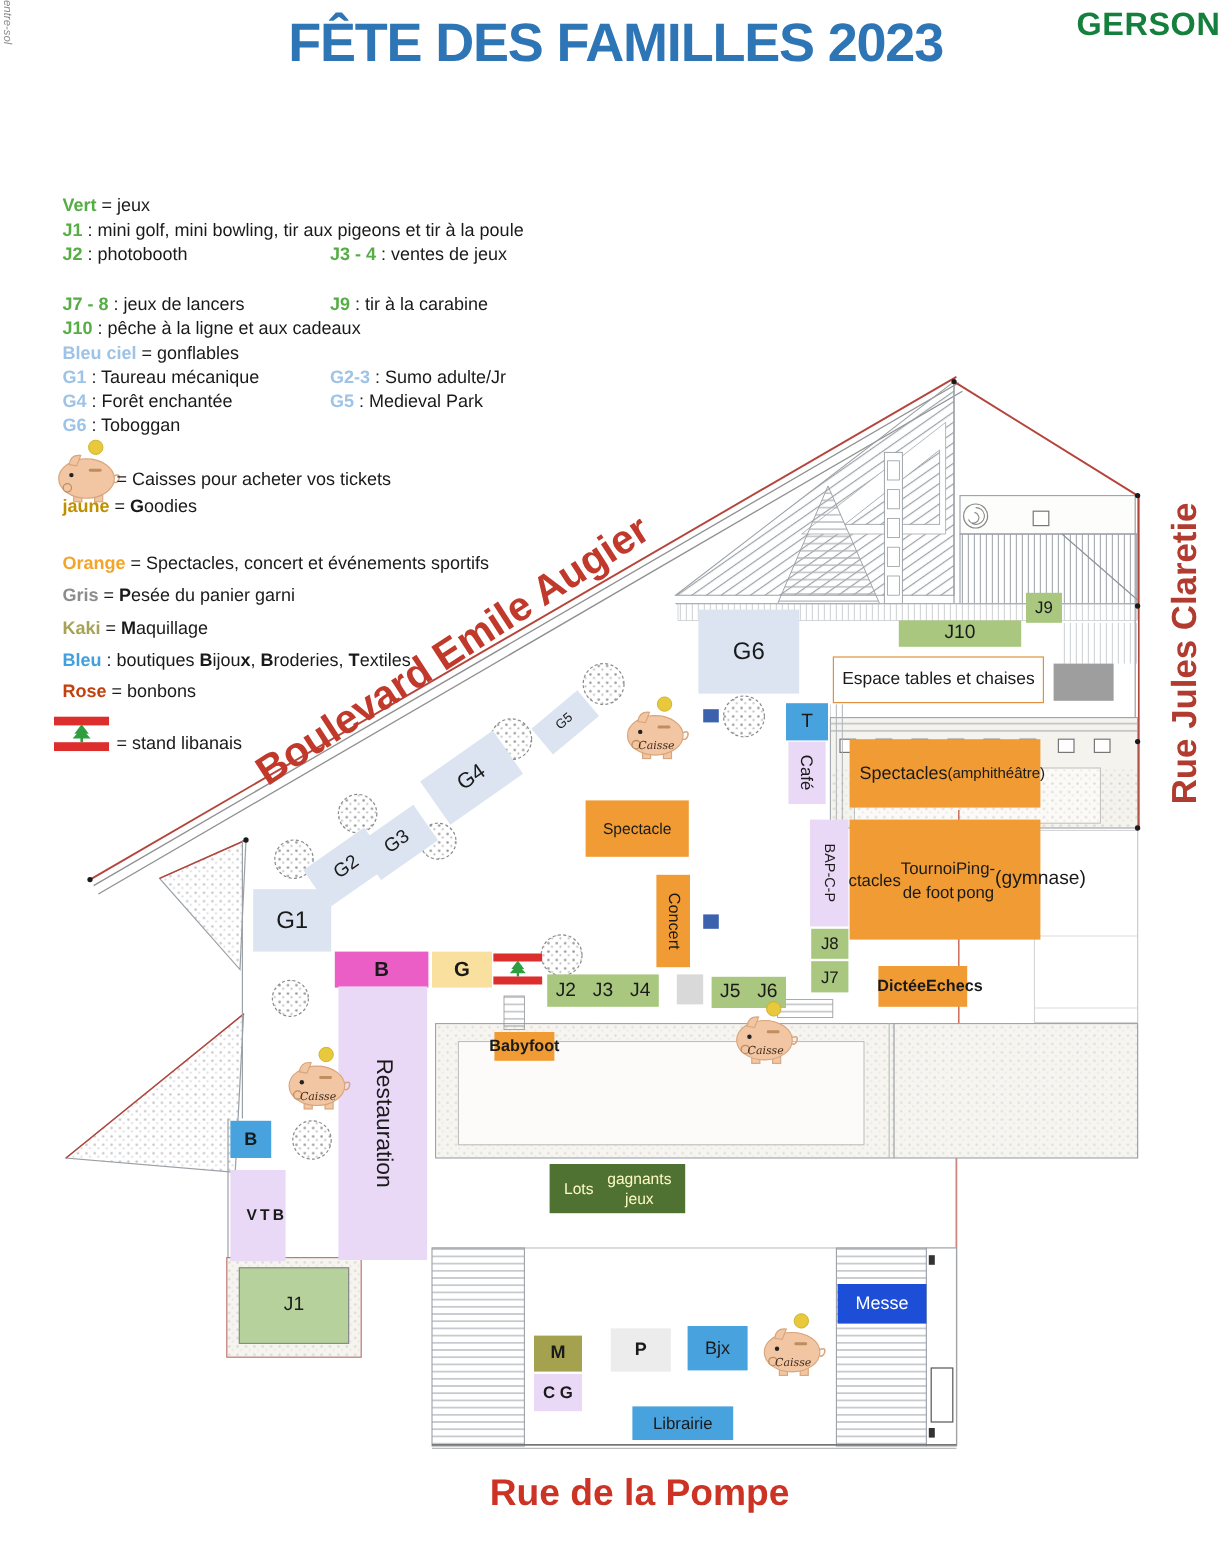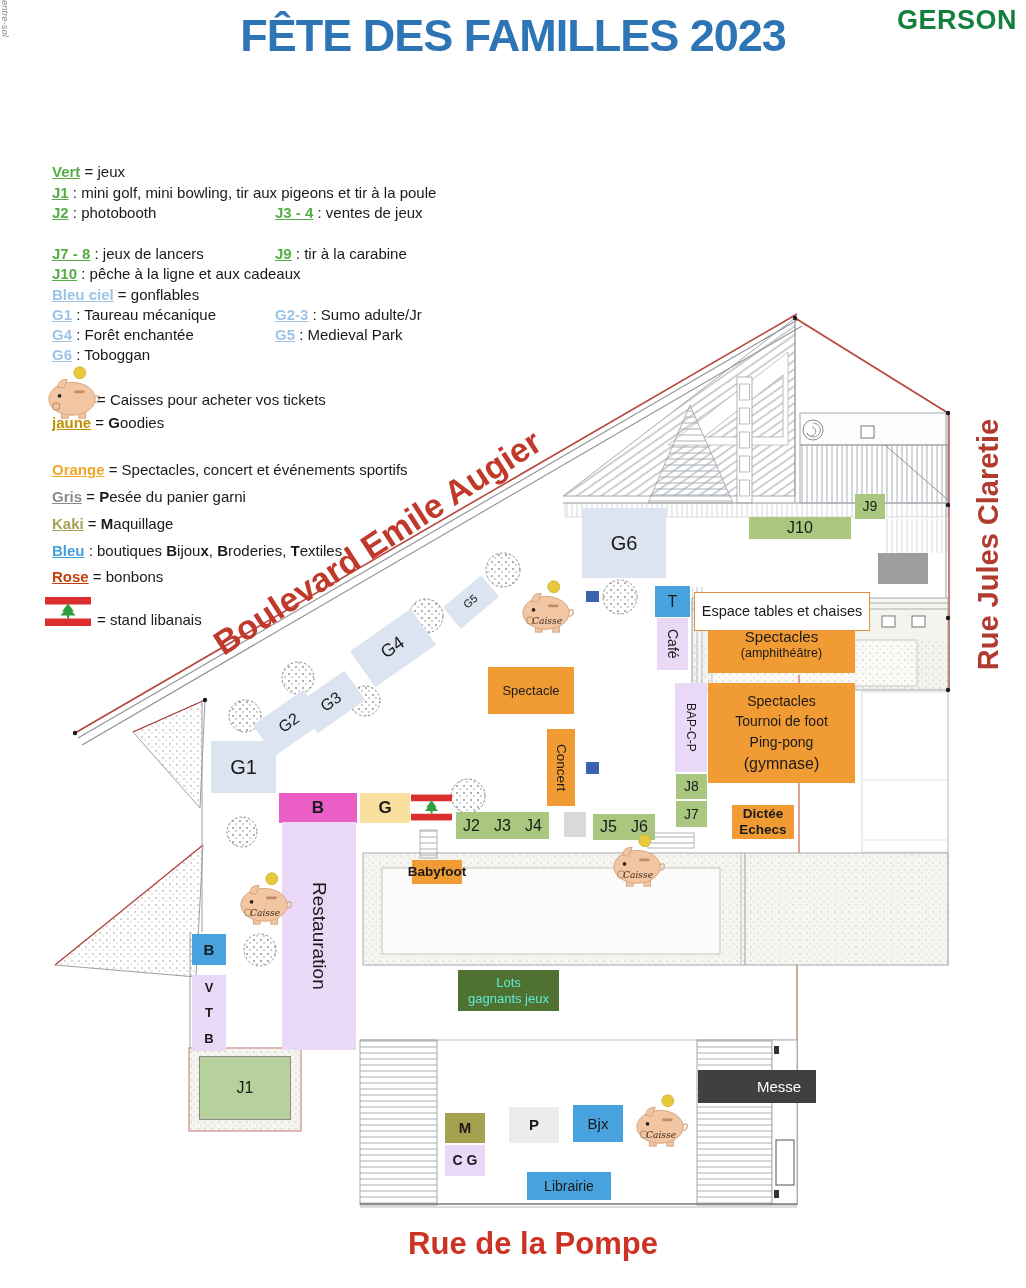--- a/index.html
+++ b/index.html
@@ -5,37 +5,37 @@
   html,body{margin:0;padding:0;background:#fff;}
   #page{position:relative;width:1026px;height:1288px;background:#fff;overflow:hidden;
         font-family:"Liberation Sans",sans-serif;color:#1a1a1a;}
   .abs{position:absolute;}
   
   #title{left:0;right:0;top:10px;text-align:center;font-size:45px;font-weight:bold;
          color:#2e75b6;letter-spacing:-1px;}
   #school{left:897px;top:5px;font-size:27px;font-weight:600;color:#15803d;letter-spacing:.5px;}
   
   .lg{position:absolute;left:52px;font-size:15px;white-space:nowrap;line-height:20px;}
-  .lg .k{font-weight:bold;text-decoration:underline;}
+  .lg .k{font-weight:bold;}
   .lg2{left:275px;}
   .c-green{color:#56ad45;} .c-lblue{color:#9dc3e6;} .c-gold{color:#bf9000;}
   .c-mauve{color:#c79df1;} .c-orange{color:#f4a427;} .c-gray{color:#8c8c8c;}
   .c-kaki{color:#a6a356;} .c-blue{color:#41a0dd;} .c-rose{color:#c2410c;}
   
   .z{position:absolute;display:flex;align-items:center;justify-content:center;
      font-size:15px;color:#1a1a1a;text-align:center;line-height:1.2;}
   .zb-lb{background:#dbe4f0;} .zb-gr{background:#a9c77f;} .zb-or{background:#f09b33;}
   .zb-lav{background:#e9d9f7;} .zb-bl{background:#47a2dd;} .zb-pk{background:#ea5ec6;}
   .zb-yl{background:#f9e09e;} .zb-kk{background:#a4a24f;}
-  .zb-pu{background:#404040;color:#fff;padding-left:44px;} .zb-dg{background:#4f7233;color:#5eead4;text-align:center;}
+  .zb-pu{background:#1d4ed8;color:#fff;} .zb-dg{background:#4f7233;color:#fef9c3;text-align:center;}
   .zb-gy{background:#ececec;} .zb-gyd{background:#9e9e9e;} .zb-gys{background:#d9d9d9;}
-  .zb-wt{background:#fff;border:1.5px solid #e2903f;margin-top:45px;}
+  .zb-wt{background:#fff;border:1.5px solid #e2903f;}
   .vert{writing-mode:vertical-rl;}
   .bold{font-weight:bold;}
-  .col{flex-direction:column;}
+  .col{padding-left:12px;}
   .spread{justify-content:space-around;}
   .navy{position:absolute;background:#3d62ad;}
   
   .street{position:absolute;font-weight:bold;color:#c0392b;text-align:center;}
   #blvd{left:165px;top:523px;width:425px;font-size:34px;transform:rotate(-33deg);}
   #claretie{left:853px;top:528px;width:270px;font-size:29px;transform:rotate(-90deg);color:#b23b30;}
   #pompe{left:383px;top:1226px;width:300px;font-size:31px;color:#cc3324;}
   #entresol{left:786px;top:798px;font-size:9.5px;font-style:italic;color:#8a8a8a;
             writing-mode:vertical-rl;font-weight:normal;}
   .plan{position:absolute;left:0;top:0;}

